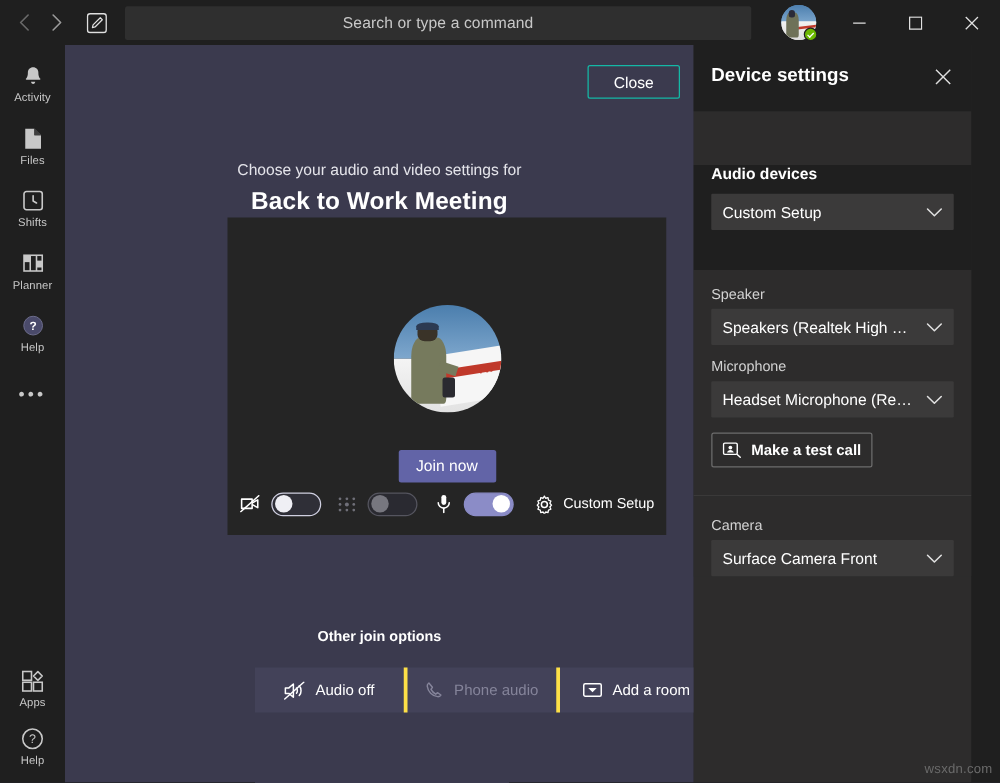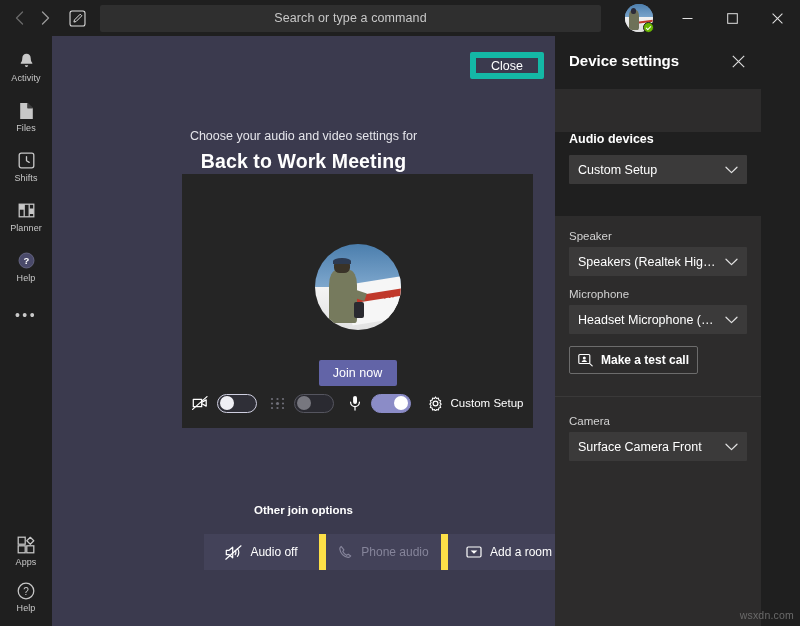--- a/index.html
+++ b/index.html
@@ -186,21 +186,21 @@
     left: 52px; top: 36px;
     width: 503px; height: 590px;
     background: #3b3a4e;
     overflow: hidden;
   }
 
   .close-btn {
     position: absolute;
     right: 11px; top: 16px;
     width: 74px; height: 27px;
-    border: 6px solid #14b8a6;
+    border: 1px solid #14b8a6;
     background: transparent;
     color: #ffffff;
     font-size: 12.5px;
     font-family: "Liberation Sans", sans-serif;
     cursor: pointer;
     border-radius: 2px;
   }
 
   .subtitle {
     position: absolute;
@@ -370,31 +370,31 @@
   .other-opt {
     flex: 0 0 122px;
     height: 36px;
     display: flex;
     align-items: center;
     justify-content: center;
     gap: 8px;
     color: #ffffff;
     font-size: 12px;
     cursor: pointer;
-    border-right: 7px solid #fde047;
+    border-right: 3px solid #fde047;
   }
   .other-opt:last-child { border-right: none; }
   .other-opt.disabled { color: #85849a; cursor: default; }
   .other-opt .oi { display:flex; align-items:center; }
 
   
   .panel {
     position: absolute;
     left: 555px; top: 36px;
-    width: 206px; height: 590px;
+    width: 222px; height: 590px;
     background: #2d2c2c;
   }
   .panel-head {
     position: relative;
     height: 53px;
     background: #1f1f1f;
   }
   .panel-title {
     position: absolute;
     left: 14px; top: 16px;

